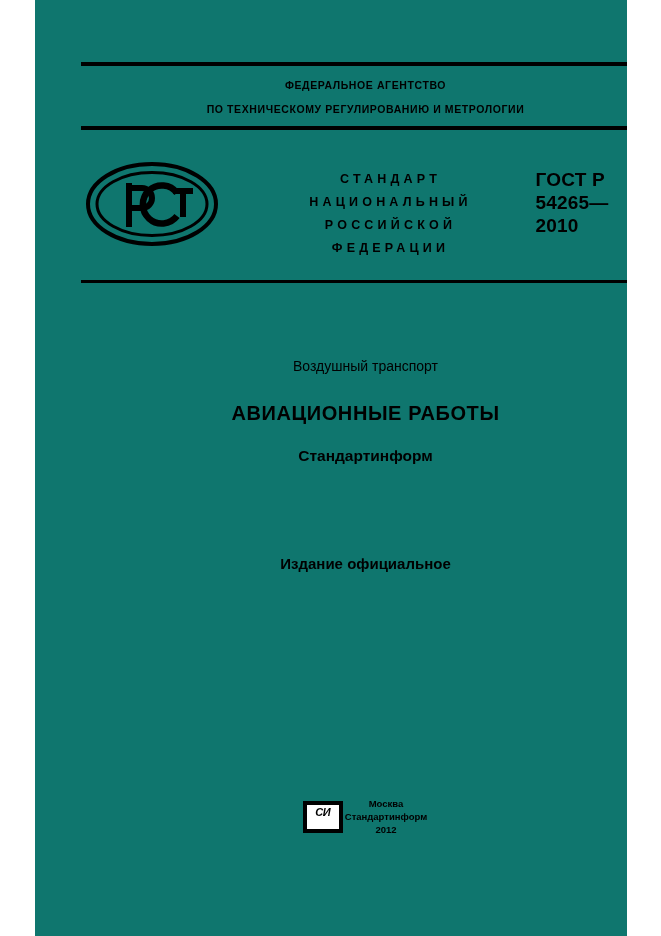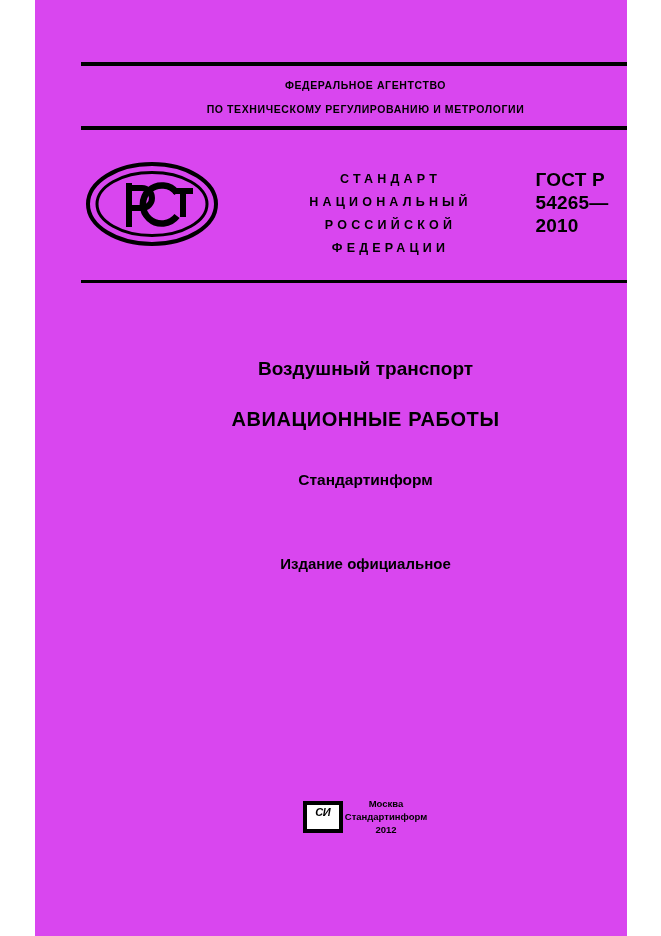--- a/index.html
+++ b/index.html
@@ -9,21 +9,21 @@
   }
   body {
     font-family: "Liberation Sans", sans-serif;
     color: #000000;
   }
   .page {
     position: relative;
     width: 592px;
     height: 936px;
     margin: 0 auto;
-    background: #d946ef;
+    background: #0f766e;
     overflow: hidden;
   }
 
   
   .agency-block {
     position: absolute;
     left: 46px;
     top: 62px;
     width: 570px;
   }
@@ -98,29 +98,29 @@
 
   
   .title-block {
     position: absolute;
     left: 46px;
     top: 358px;
     width: 570px;
     text-align: center;
   }
   .title-main {
-    font-size: 19px;
-    font-weight: bold;
+    font-size: 14px;
+    font-weight: normal;
     margin-bottom: 28px;
   }
   .title-sub {
     font-size: 20px;
     font-weight: bold;
     letter-spacing: 0.6px;
-    margin-bottom: 40px;
+    margin-bottom: 22px;
   }
   .title-class {
     font-size: 15.5px;
     font-weight: bold;
   }
 
   .official {
     position: absolute;
     left: 46px;
     top: 555px;

